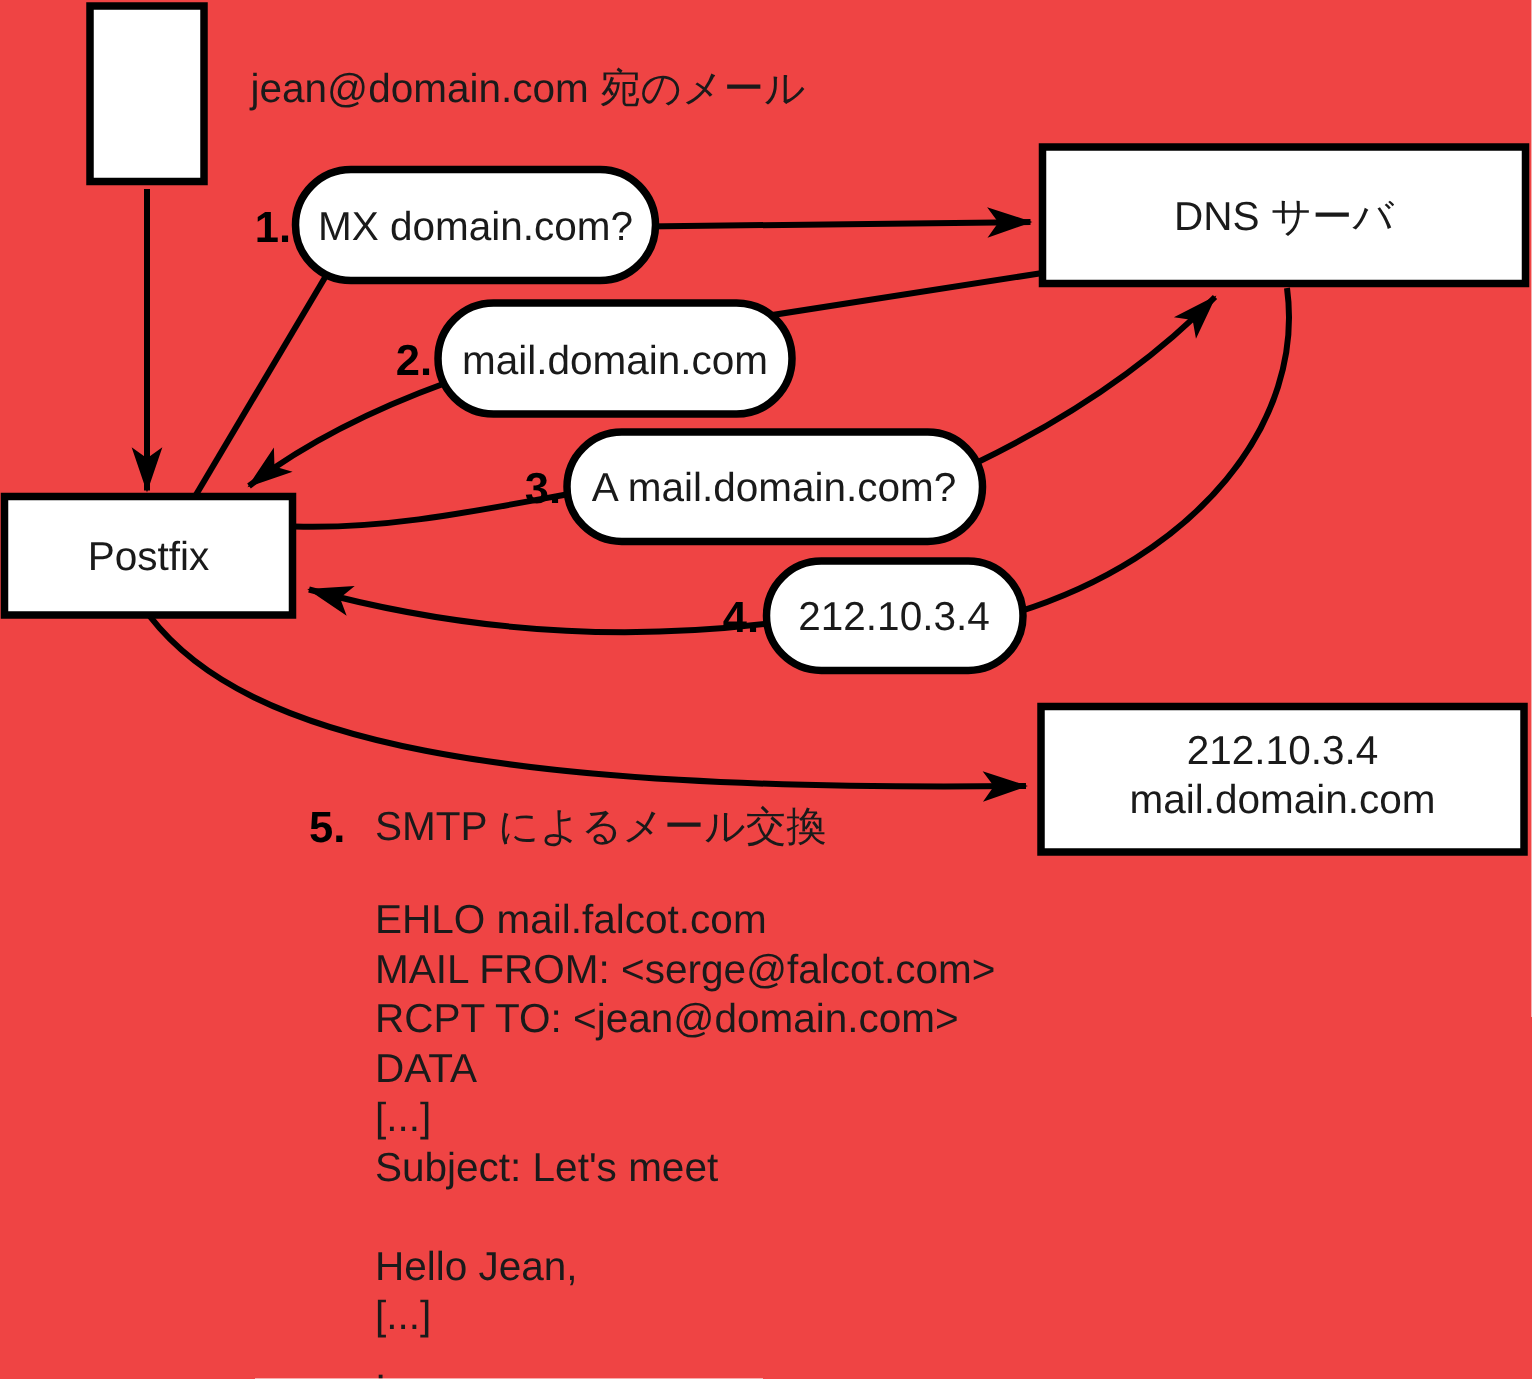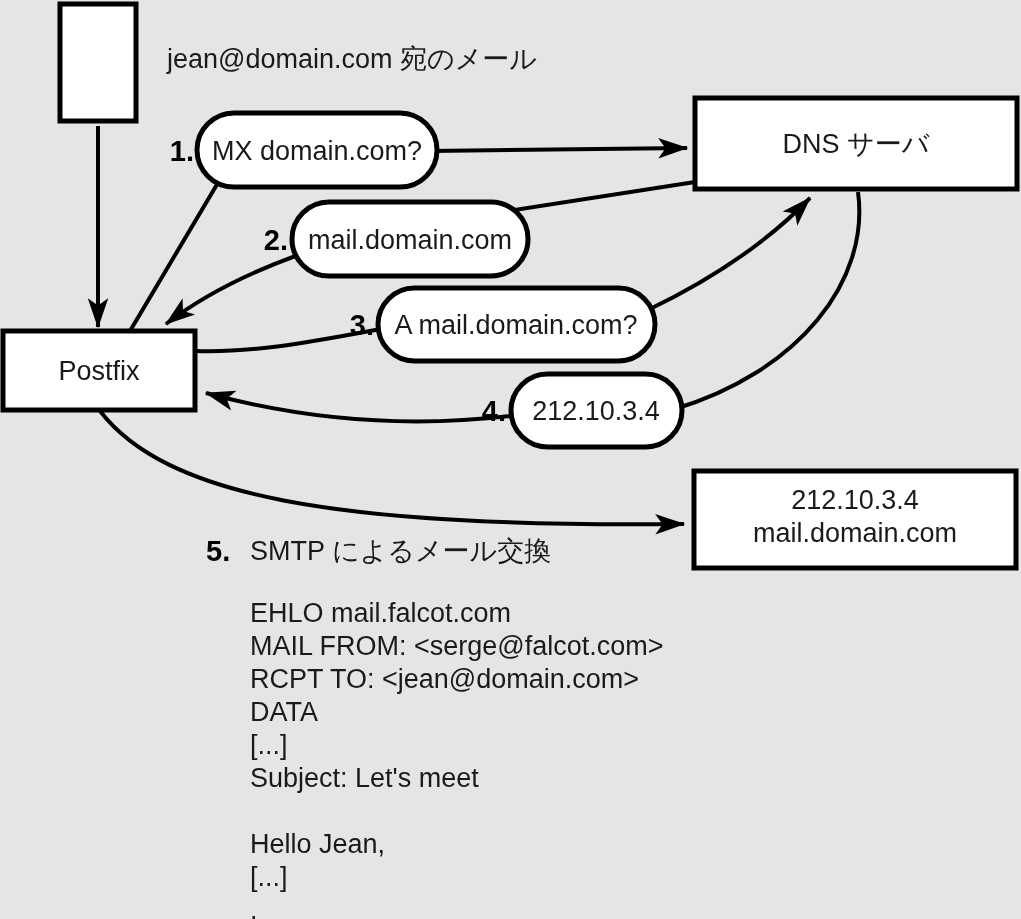--- a/index.html
+++ b/index.html
@@ -1,16 +1,16 @@
 <!DOCTYPE html>
 <html><head>
 <meta charset="utf-8">
 <style>
   html,body{margin:0;padding:0;background:#ffffff;}
-  .stage{position:relative;width:1021px;height:919px;background:#e5e5e5;overflow:hidden;}
+  .stage{position:relative;width:1021px;height:919px;background:#ef4444;overflow:hidden;}
   svg{display:block;}
   svg text{font-family:"Liberation Sans","DejaVu Sans",sans-serif;fill:#1a1a1a;}
   .lbl{font-size:27px;}
   .num{font-size:29px;font-weight:bold;fill:#000;}
   .shape{fill:#ffffff;stroke:#000000;stroke-width:5;}
   .edge{fill:none;stroke:#000000;stroke-width:4;}
 </style>
 </head>
 <body>
 

